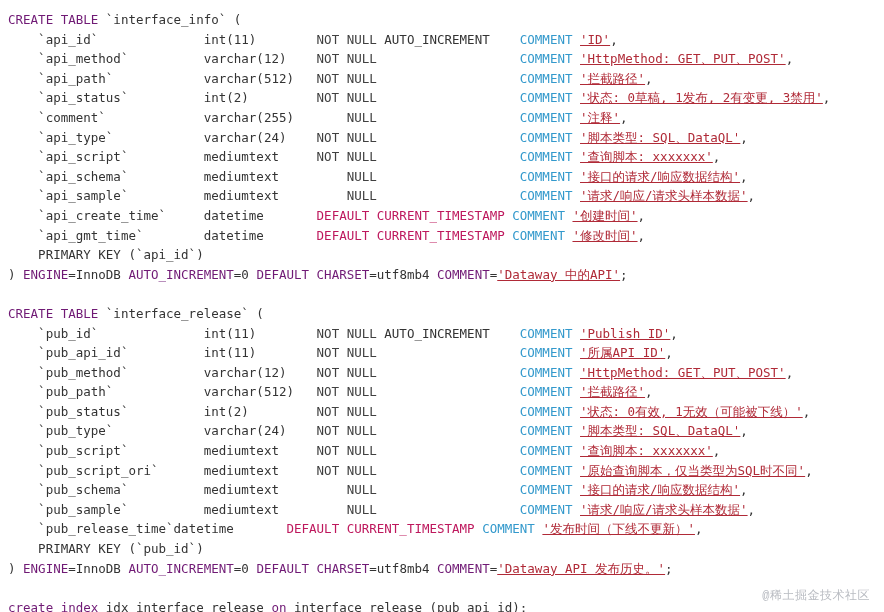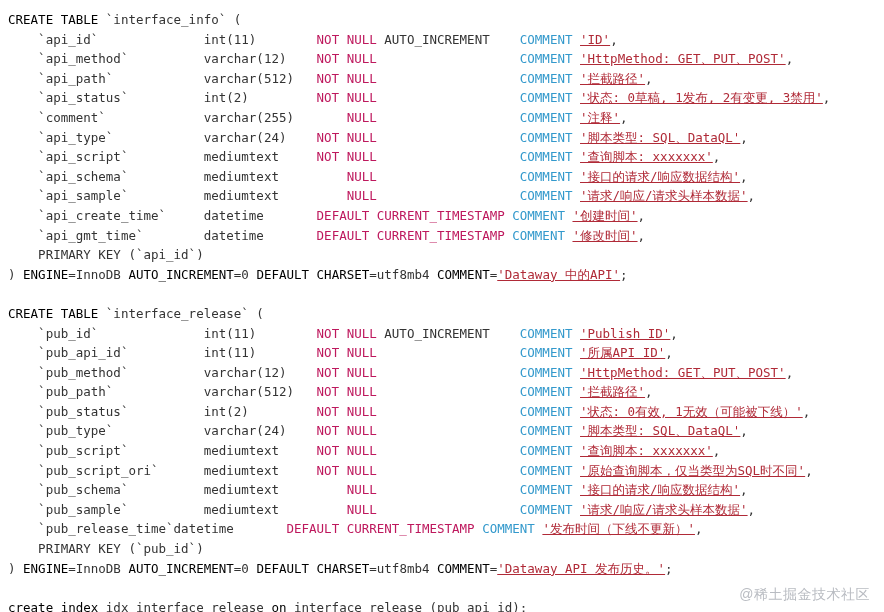--- a/index.html
+++ b/index.html
@@ -15,34 +15,34 @@
   }
   #code {
     position: relative;
     padding: 10px 0 0 8px;
     font-size: 12.5px;
     line-height: 19.6px;
     white-space: pre;
     color: #333333;
   }
   .ln { display: block; height: 19.6px; }
-  .kw  { color: #000000; }
+  .kw  { color: #701a75; }
   .type { color: #333333; }
-  .nn  { color: #be185d; }
+  .nn  { color: #404040; }
   .cm  { color: #3399cc; }
   .str { color: #b02a37; text-decoration: underline; }
   .def { color: #be185d; }
   .plain { color: #333333; }
   .watermark {
     position: absolute;
     right: 14px;
     bottom: 8px;
     color: #b9bcc2;
-    font-size: 14px;
-    font-family: Liberation Sans, sans-serif;
+    font-size: 12px;
+    font-family: Liberation Mono, monospace;
     letter-spacing: 0.5px;
   }
 </style>
 </head>
 <body>
 
 <div id="code"><span class="ln"><span class="kw">CREATE TABLE</span><span class="plain"> `interface_info` (</span></span><span class="ln"><span class="plain">    `api_id`              </span><span class="type">int(11)</span><span class="plain">        </span><span class="nn">NOT NULL</span><span class="plain"> AUTO_INCREMENT    </span><span class="cm">COMMENT</span><span class="plain"> </span><span class="str">'ID'</span><span class="plain">,</span></span><span class="ln"><span class="plain">    `api_method`          </span><span class="type">varchar(12)</span><span class="plain">    </span><span class="nn">NOT NULL</span><span class="plain">                   </span><span class="cm">COMMENT</span><span class="plain"> </span><span class="str">'HttpMethod: GET、PUT、POST'</span><span class="plain">,</span></span><span class="ln"><span class="plain">    `api_path`            </span><span class="type">varchar(512)</span><span class="plain">   </span><span class="nn">NOT NULL</span><span class="plain">                   </span><span class="cm">COMMENT</span><span class="plain"> </span><span class="str">'拦截路径'</span><span class="plain">,</span></span><span class="ln"><span class="plain">    `api_status`          </span><span class="type">int(2)</span><span class="plain">         </span><span class="nn">NOT NULL</span><span class="plain">                   </span><span class="cm">COMMENT</span><span class="plain"> </span><span class="str">'状态: 0草稿, 1发布, 2有变更, 3禁用'</span><span class="plain">,</span></span><span class="ln"><span class="plain">    `comment`             </span><span class="type">varchar(255)</span><span class="plain">       </span><span class="nn">NULL</span><span class="plain">                   </span><span class="cm">COMMENT</span><span class="plain"> </span><span class="str">'注释'</span><span class="plain">,</span></span><span class="ln"><span class="plain">    `api_type`            </span><span class="type">varchar(24)</span><span class="plain">    </span><span class="nn">NOT NULL</span><span class="plain">                   </span><span class="cm">COMMENT</span><span class="plain"> </span><span class="str">'脚本类型: SQL、DataQL'</span><span class="plain">,</span></span><span class="ln"><span class="plain">    `api_script`          </span><span class="type">mediumtext</span><span class="plain">     </span><span class="nn">NOT NULL</span><span class="plain">                   </span><span class="cm">COMMENT</span><span class="plain"> </span><span class="str">'查询脚本: xxxxxxx'</span><span class="plain">,</span></span><span class="ln"><span class="plain">    `api_schema`          </span><span class="type">mediumtext</span><span class="plain">         </span><span class="nn">NULL</span><span class="plain">                   </span><span class="cm">COMMENT</span><span class="plain"> </span><span class="str">'接口的请求/响应数据结构'</span><span class="plain">,</span></span><span class="ln"><span class="plain">    `api_sample`          </span><span class="type">mediumtext</span><span class="plain">         </span><span class="nn">NULL</span><span class="plain">                   </span><span class="cm">COMMENT</span><span class="plain"> </span><span class="str">'请求/响应/请求头样本数据'</span><span class="plain">,</span></span><span class="ln"><span class="plain">    `api_create_time`     </span><span class="type">datetime</span><span class="plain">       </span><span class="def">DEFAULT CURRENT_TIMESTAMP</span><span class="plain"> </span><span class="cm">COMMENT</span><span class="plain"> </span><span class="str">'创建时间'</span><span class="plain">,</span></span><span class="ln"><span class="plain">    `api_gmt_time`        </span><span class="type">datetime</span><span class="plain">       </span><span class="def">DEFAULT CURRENT_TIMESTAMP</span><span class="plain"> </span><span class="cm">COMMENT</span><span class="plain"> </span><span class="str">'修改时间'</span><span class="plain">,</span></span><span class="ln"><span class="plain">    PRIMARY KEY (`api_id`)</span></span><span class="ln"><span class="plain">) </span><span class="kw">ENGINE</span><span class="plain">=InnoDB </span><span class="kw">AUTO_INCREMENT</span><span class="plain">=0 </span><span class="kw">DEFAULT</span><span class="plain"> </span><span class="kw">CHARSET</span><span class="plain">=utf8mb4 </span><span class="kw">COMMENT</span><span class="plain">=</span><span class="str">'Dataway 中的API'</span><span class="plain">;</span></span><span class="ln">&nbsp;</span><span class="ln"><span class="kw">CREATE TABLE</span><span class="plain"> `interface_release` (</span></span><span class="ln"><span class="plain">    `pub_id`              </span><span class="type">int(11)</span><span class="plain">        </span><span class="nn">NOT NULL</span><span class="plain"> AUTO_INCREMENT    </span><span class="cm">COMMENT</span><span class="plain"> </span><span class="str">'Publish ID'</span><span class="plain">,</span></span><span class="ln"><span class="plain">    `pub_api_id`          </span><span class="type">int(11)</span><span class="plain">        </span><span class="nn">NOT NULL</span><span class="plain">                   </span><span class="cm">COMMENT</span><span class="plain"> </span><span class="str">'所属API ID'</span><span class="plain">,</span></span><span class="ln"><span class="plain">    `pub_method`          </span><span class="type">varchar(12)</span><span class="plain">    </span><span class="nn">NOT NULL</span><span class="plain">                   </span><span class="cm">COMMENT</span><span class="plain"> </span><span class="str">'HttpMethod: GET、PUT、POST'</span><span class="plain">,</span></span><span class="ln"><span class="plain">    `pub_path`            </span><span class="type">varchar(512)</span><span class="plain">   </span><span class="nn">NOT NULL</span><span class="plain">                   </span><span class="cm">COMMENT</span><span class="plain"> </span><span class="str">'拦截路径'</span><span class="plain">,</span></span><span class="ln"><span class="plain">    `pub_status`          </span><span class="type">int(2)</span><span class="plain">         </span><span class="nn">NOT NULL</span><span class="plain">                   </span><span class="cm">COMMENT</span><span class="plain"> </span><span class="str">'状态: 0有效, 1无效（可能被下线）'</span><span class="plain">,</span></span><span class="ln"><span class="plain">    `pub_type`            </span><span class="type">varchar(24)</span><span class="plain">    </span><span class="nn">NOT NULL</span><span class="plain">                   </span><span class="cm">COMMENT</span><span class="plain"> </span><span class="str">'脚本类型: SQL、DataQL'</span><span class="plain">,</span></span><span class="ln"><span class="plain">    `pub_script`          </span><span class="type">mediumtext</span><span class="plain">     </span><span class="nn">NOT NULL</span><span class="plain">                   </span><span class="cm">COMMENT</span><span class="plain"> </span><span class="str">'查询脚本: xxxxxxx'</span><span class="plain">,</span></span><span class="ln"><span class="plain">    `pub_script_ori`      </span><span class="type">mediumtext</span><span class="plain">     </span><span class="nn">NOT NULL</span><span class="plain">                   </span><span class="cm">COMMENT</span><span class="plain"> </span><span class="str">'原始查询脚本，仅当类型为SQL时不同'</span><span class="plain">,</span></span><span class="ln"><span class="plain">    `pub_schema`          </span><span class="type">mediumtext</span><span class="plain">         </span><span class="nn">NULL</span><span class="plain">                   </span><span class="cm">COMMENT</span><span class="plain"> </span><span class="str">'接口的请求/响应数据结构'</span><span class="plain">,</span></span><span class="ln"><span class="plain">    `pub_sample`          </span><span class="type">mediumtext</span><span class="plain">         </span><span class="nn">NULL</span><span class="plain">                   </span><span class="cm">COMMENT</span><span class="plain"> </span><span class="str">'请求/响应/请求头样本数据'</span><span class="plain">,</span></span><span class="ln"><span class="plain">    `pub_release_time`</span><span class="type">datetime</span><span class="plain">       </span><span class="def">DEFAULT CURRENT_TIMESTAMP</span><span class="plain"> </span><span class="cm">COMMENT</span><span class="plain"> </span><span class="str">'发布时间（下线不更新）'</span><span class="plain">,</span></span><span class="ln"><span class="plain">    PRIMARY KEY (`pub_id`)</span></span><span class="ln"><span class="plain">) </span><span class="kw">ENGINE</span><span class="plain">=InnoDB </span><span class="kw">AUTO_INCREMENT</span><span class="plain">=0 </span><span class="kw">DEFAULT</span><span class="plain"> </span><span class="kw">CHARSET</span><span class="plain">=utf8mb4 </span><span class="kw">COMMENT</span><span class="plain">=</span><span class="str">'Dataway API 发布历史。'</span><span class="plain">;</span></span><span class="ln">&nbsp;</span><span class="ln"><span class="kw">create index</span><span class="plain"> idx_interface_release </span><span class="kw">on</span><span class="plain"> interface_release (pub_api_id);</span></span></div>
 <div class="watermark">@稀土掘金技术社区</div>
 
 </body></html>

